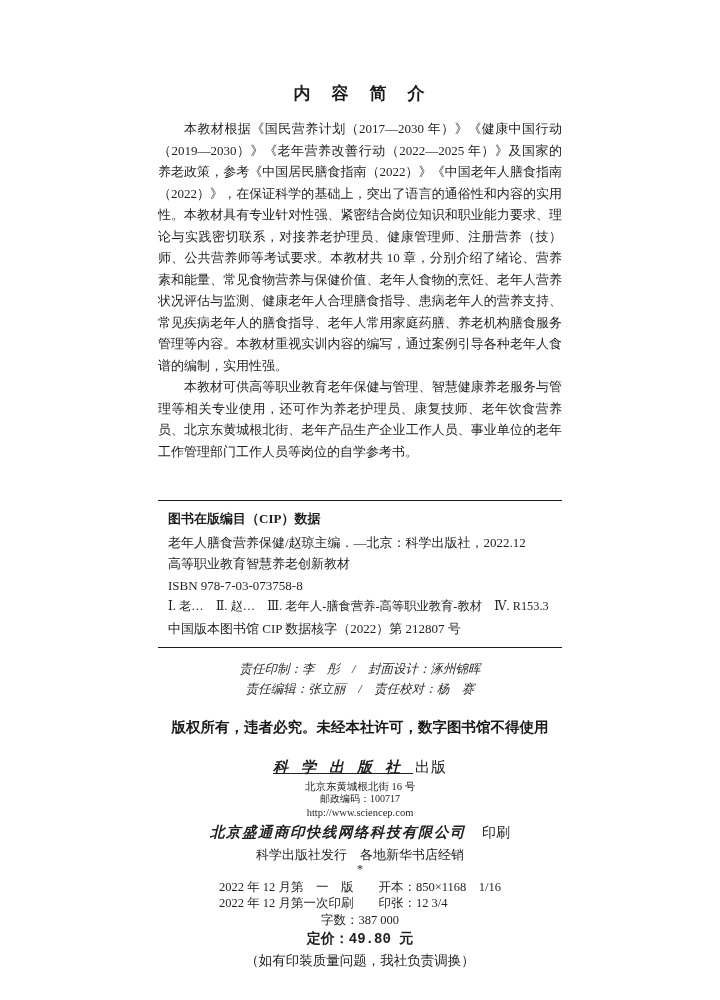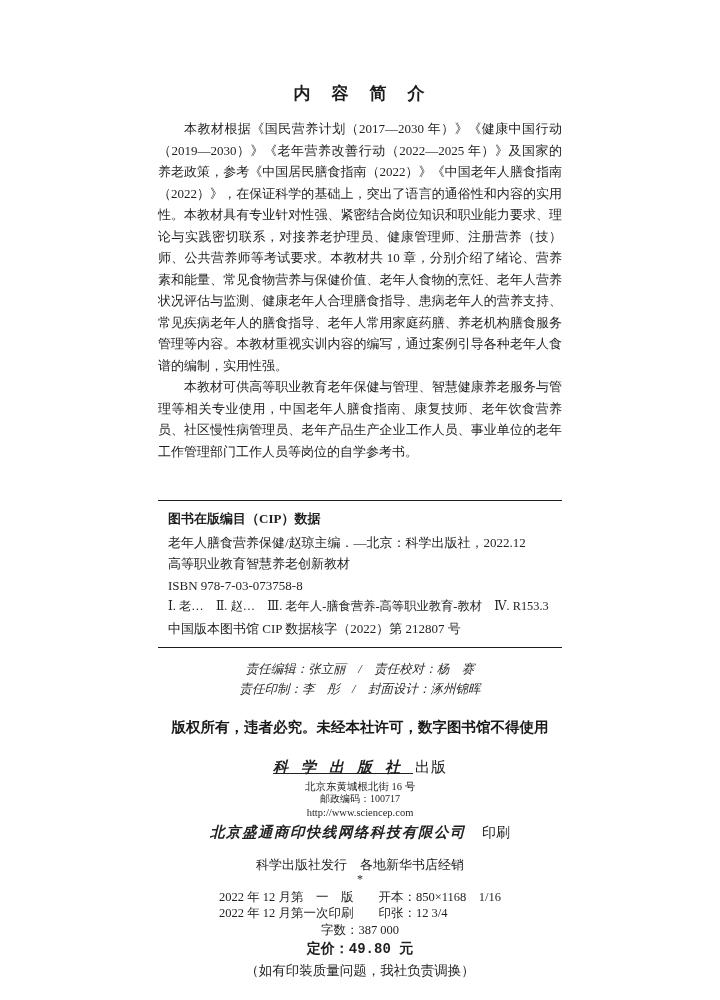--- a/index.html
+++ b/index.html
@@ -75,21 +75,21 @@
   .pub-website { font-size: 10.5px; line-height: 13.5px; }
   .printer-line { margin-top: 4px; white-space: nowrap; }
   .printer-name {
     font-style: italic;
     font-weight: bold;
     font-size: 14.5px;
     letter-spacing: 1.5px;
     color: #222;
   }
   .printer-suffix { font-size: 14px; margin-left: 16px; }
-  .distribution { margin-top: 14px; font-size: 13px; line-height: 17px; }
+  .distribution { margin-top: 4px; font-size: 13px; line-height: 17px; }
   .star-separator { font-size: 12px; line-height: 13px; }
   .print-spec {
     margin-top: 4px;
     text-align: center;
   }
   .print-spec-inner {
     display: inline-block;
     text-align: left;
     font-size: 12.5px;
     line-height: 15.5px;
@@ -102,35 +102,35 @@
 </head>
 <body>
 
 <div class="page">
 
   <div class="page-title">内　容　简　介</div>
 
   <div class="content-col">
     <div class="intro">
       <p>本教材根据《国民营养计划（2017—2030 年）》《健康中国行动（2019—2030）》《老年营养改善行动（2022—2025 年）》及国家的养老政策，参考《中国居民膳食指南（2022）》《中国老年人膳食指南（2022）》，在保证科学的基础上，突出了语言的通俗性和内容的实用性。本教材具有专业针对性强、紧密结合岗位知识和职业能力要求、理论与实践密切联系，对接养老护理员、健康管理师、注册营养（技）师、公共营养师等考试要求。本教材共 10 章，分别介绍了绪论、营养素和能量、常见食物营养与保健价值、老年人食物的烹饪、老年人营养状况评估与监测、健康老年人合理膳食指导、患病老年人的营养支持、常见疾病老年人的膳食指导、老年人常用家庭药膳、养老机构膳食服务管理等内容。本教材重视实训内容的编写，通过案例引导各种老年人食谱的编制，实用性强。</p>
-      <p>本教材可供高等职业教育老年保健与管理、智慧健康养老服务与管理等相关专业使用，中国老年人膳食指南、康复技师、老年饮食营养员、社区慢性病管理员、老年产品生产企业工作人员、事业单位的老年工作管理部门工作人员等岗位的自学参考书。</p>
+      <p>本教材可供高等职业教育老年保健与管理、智慧健康养老服务与管理等相关专业使用，还可作为养老护理员、康复技师、老年饮食营养员、北京东黄城根北街、老年产品生产企业工作人员、事业单位的老年工作管理部门工作人员等岗位的自学参考书。</p>
     </div>
 
     <div class="cip-box">
       <div class="cip-heading">图书在版编目（CIP）数据</div>
       <div class="cip-line">老年人膳食营养保健/赵琼主编．—北京：科学出版社，2022.12</div>
       <div class="cip-line">高等职业教育智慧养老创新教材</div>
       <div class="cip-line">ISBN 978-7-03-073758-8</div>
       <div class="cip-line small">Ⅰ. 老…　Ⅱ. 赵…　Ⅲ. 老年人-膳食营养-高等职业教育-教材　Ⅳ. R153.3</div>
       <div class="cip-line">中国版本图书馆 CIP 数据核字（2022）第 212807 号</div>
     </div>
 
     <div class="credits">
+      <div>责任印制：李　彤　/　封面设计：涿州锦晖</div>
       <div>责任编辑：张立丽　/　责任校对：杨　赛</div>
-      <div>责任印制：李　彤　/　封面设计：涿州锦晖</div>
     </div>
 
     <div class="copyright-notice">版权所有，违者必究。未经本社许可，数字图书馆不得使用</div>
 
     <div class="pub-block">
       <div class="pub-name-line">
         <span class="pub-name">科学出版社</span><span class="pub-name-suffix">出版</span>
       </div>
       <div class="pub-address">北京东黄城根北街 16 号</div>
       <div class="pub-postcode">邮政编码：100717</div>

